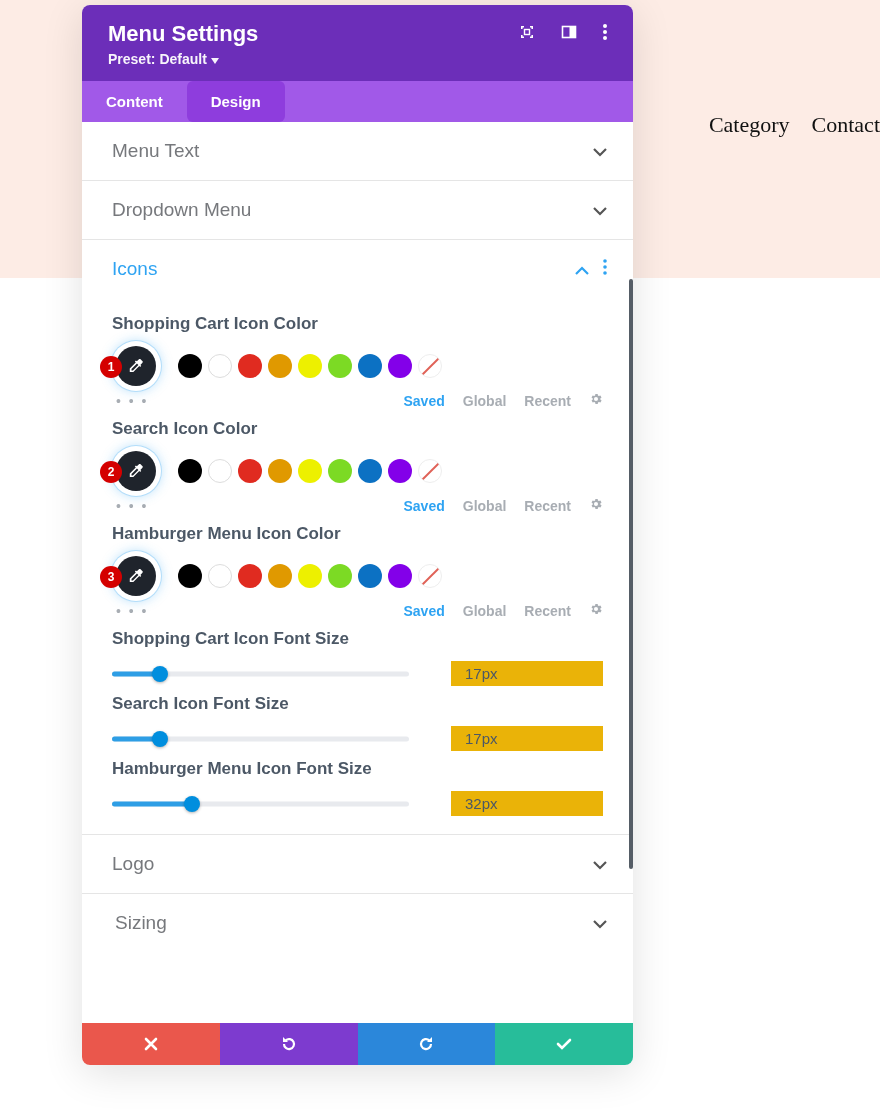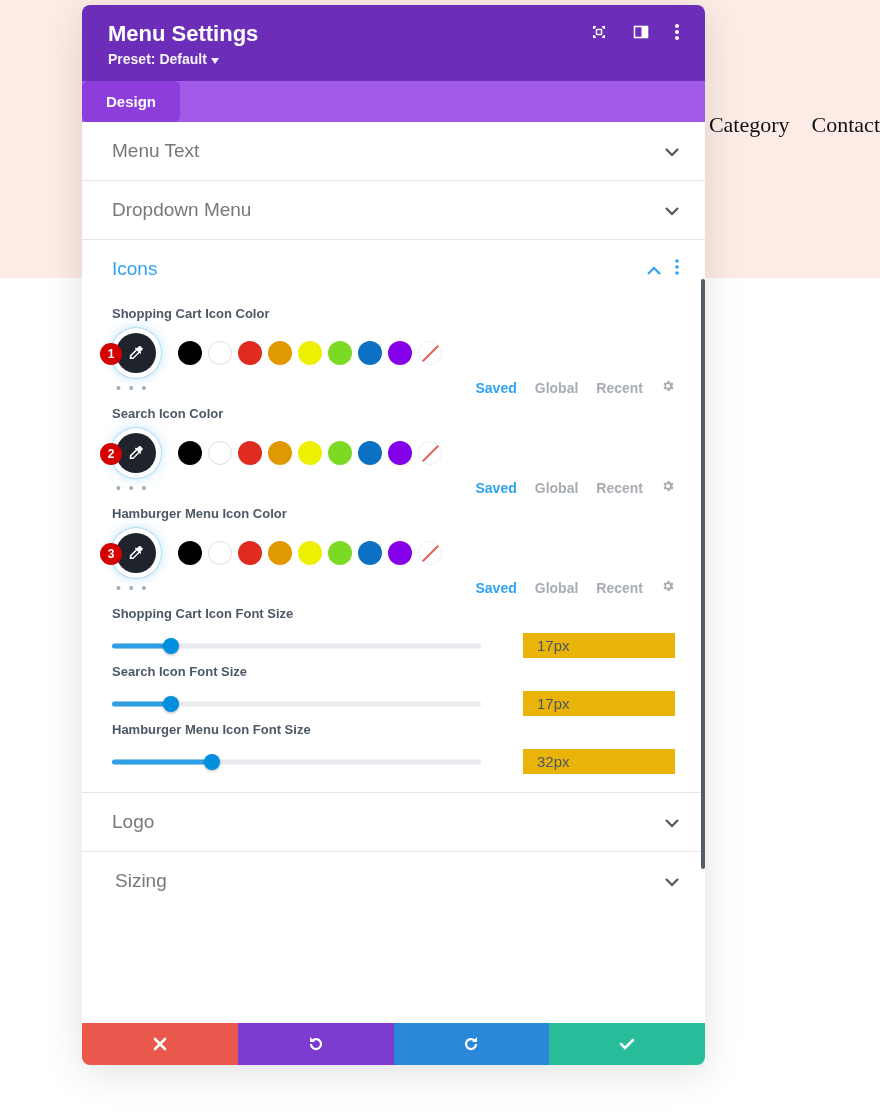--- a/index.html
+++ b/index.html
@@ -1,39 +1,39 @@
 <!DOCTYPE html>
 <html><head>
 <meta charset="utf-8">
 <style>
   * { box-sizing: border-box; margin: 0; padding: 0; }
   html,body { width:880px; height:1118px; font-family: -apple-system, "Helvetica Neue", Arial, sans-serif; }
   body { background: #fff; position:relative; overflow:hidden; }
   .top-bg { position:absolute; top:0; left:0; right:0; height:278px; background:#fdece5; }
   .nav-right { position:absolute; top:112px; right:0; display:flex; gap:22px; font-family: Georgia, serif; color:#111; font-size:22px; }
-  .panel { position:absolute; top:5px; left:82px; width:623px; height:1060px; background:#fff; border-radius:8px; box-shadow:0 8px 40px rgba(0,0,0,0.12); overflow:hidden; display:flex; flex-direction:column;}
+  .panel { position:absolute; top:5px; left:82px; width:551px; height:1060px; background:#fff; border-radius:8px; box-shadow:0 8px 40px rgba(0,0,0,0.12); overflow:hidden; display:flex; flex-direction:column;}
   .scroll-ind { position:absolute; right:0; top:157px; width:4px; height:590px; background:#555d66; border-radius:2px; }
   .header { background:#6c2eb9; color:#fff; padding:16px 26px 14px; }
   .header-row { display:flex; align-items:center; justify-content:space-between; }
   .title { font-size:22px; font-weight:700; }
   .header-icons { display:flex; gap:26px; align-items:center; font-size:16px;}
   .preset { font-size:14px; font-weight:600; opacity:.95; margin-top:4px; display:flex; align-items:flex-start; gap:4px;}
   .tabs { display:flex; background:#a159e8; }
   .tab { color:#fff; font-weight:700; font-size:15px; padding:12px 24px; cursor:pointer; }
   .tab.active { background:#8e3ddd;border-radius:6px; }
   .scroll { flex:1; overflow:hidden; position:relative; }
   .section-row { display:flex; align-items:center; justify-content:space-between; padding:18px 26px 18px 30px; border-bottom:1px solid #e5e5e5; color:#76787c; font-size:19px; cursor:pointer; }
   .section-row.open { color:#2ea3f2; border-bottom:none; }
   .section-row .chev { font-size:18px; color:#555; }
   .section-row.open .chev { color:#2ea3f2; }
   .section-row.open .chev svg { transform:rotate(180deg); }
   .row-icons { display:flex; align-items:center; gap:14px; }
   .dots-v { color:#2ea3f2; font-size:18px; letter-spacing:-1px;}
   .body { padding: 8px 30px 12px; border-bottom:1px solid #e5e5e5;}
-  .label { font-size:13px; color:#4c5866; font-weight:600; margin:0 0 12px; }
+  .label { font-size:17px; color:#4c5866; font-weight:600; margin:8px 0 12px; }
   .swatch-row-wrap { position:relative; }
   .swatches { display:flex; gap:6px; align-items:center; margin:2px 0 8px 4px;}
   .picker { width:40px; height:40px; border-radius:50%; background:#1f242c; display:flex; align-items:center; justify-content:center; box-shadow:0 0 0 5px #fff, 0 0 0 6px rgba(46,163,242,0.25), 0 0 12px 5px rgba(46,163,242,0.35);}
   .picker svg { fill:#fff; width:18px; height:18px; }
   .sw { width:24px; height:24px; border-radius:50%; cursor:pointer; }
   .sw.black{background:#000;} .sw.white{background:#fff;border:1px solid #ddd;}
   .sw.red{background:#e02b20;} .sw.orange{background:#e09900;} .sw.yellow{background:#edf000;}
   .sw.green{background:#7cda24;} .sw.blue{background:#0c71c3;} .sw.purple{background:#8300e9;}
   .sw.none{ background:#fff; border:1px solid #eee; position:relative; overflow:hidden;}
   .sw.none::after{content:""; position:absolute; left:-4px; right:-4px; top:50%; height:2px; background:#e06258; transform:rotate(-45deg);}
@@ -97,20 +97,21 @@
       <span>Default</span>
       <span>
         <svg width="8" height="6" viewBox="0 0 8 6">
             <path fill="#fff" d="M0 0h8L4 6z"></path>
           </svg>
       </span>
     </div>
   </div>
 
   <div class="tabs">
+    <div class="tab">Content</div>
     <div class="tab active">Design</div>
   </div>
 
   <div class="scroll">
     <div class="scroll-ind"></div>
 
     <div class="section-row">
       <span class="section-title">Menu Text</span>
       <span class="chev">
         <svg width="14" height="9" viewBox="0 0 14 9">

